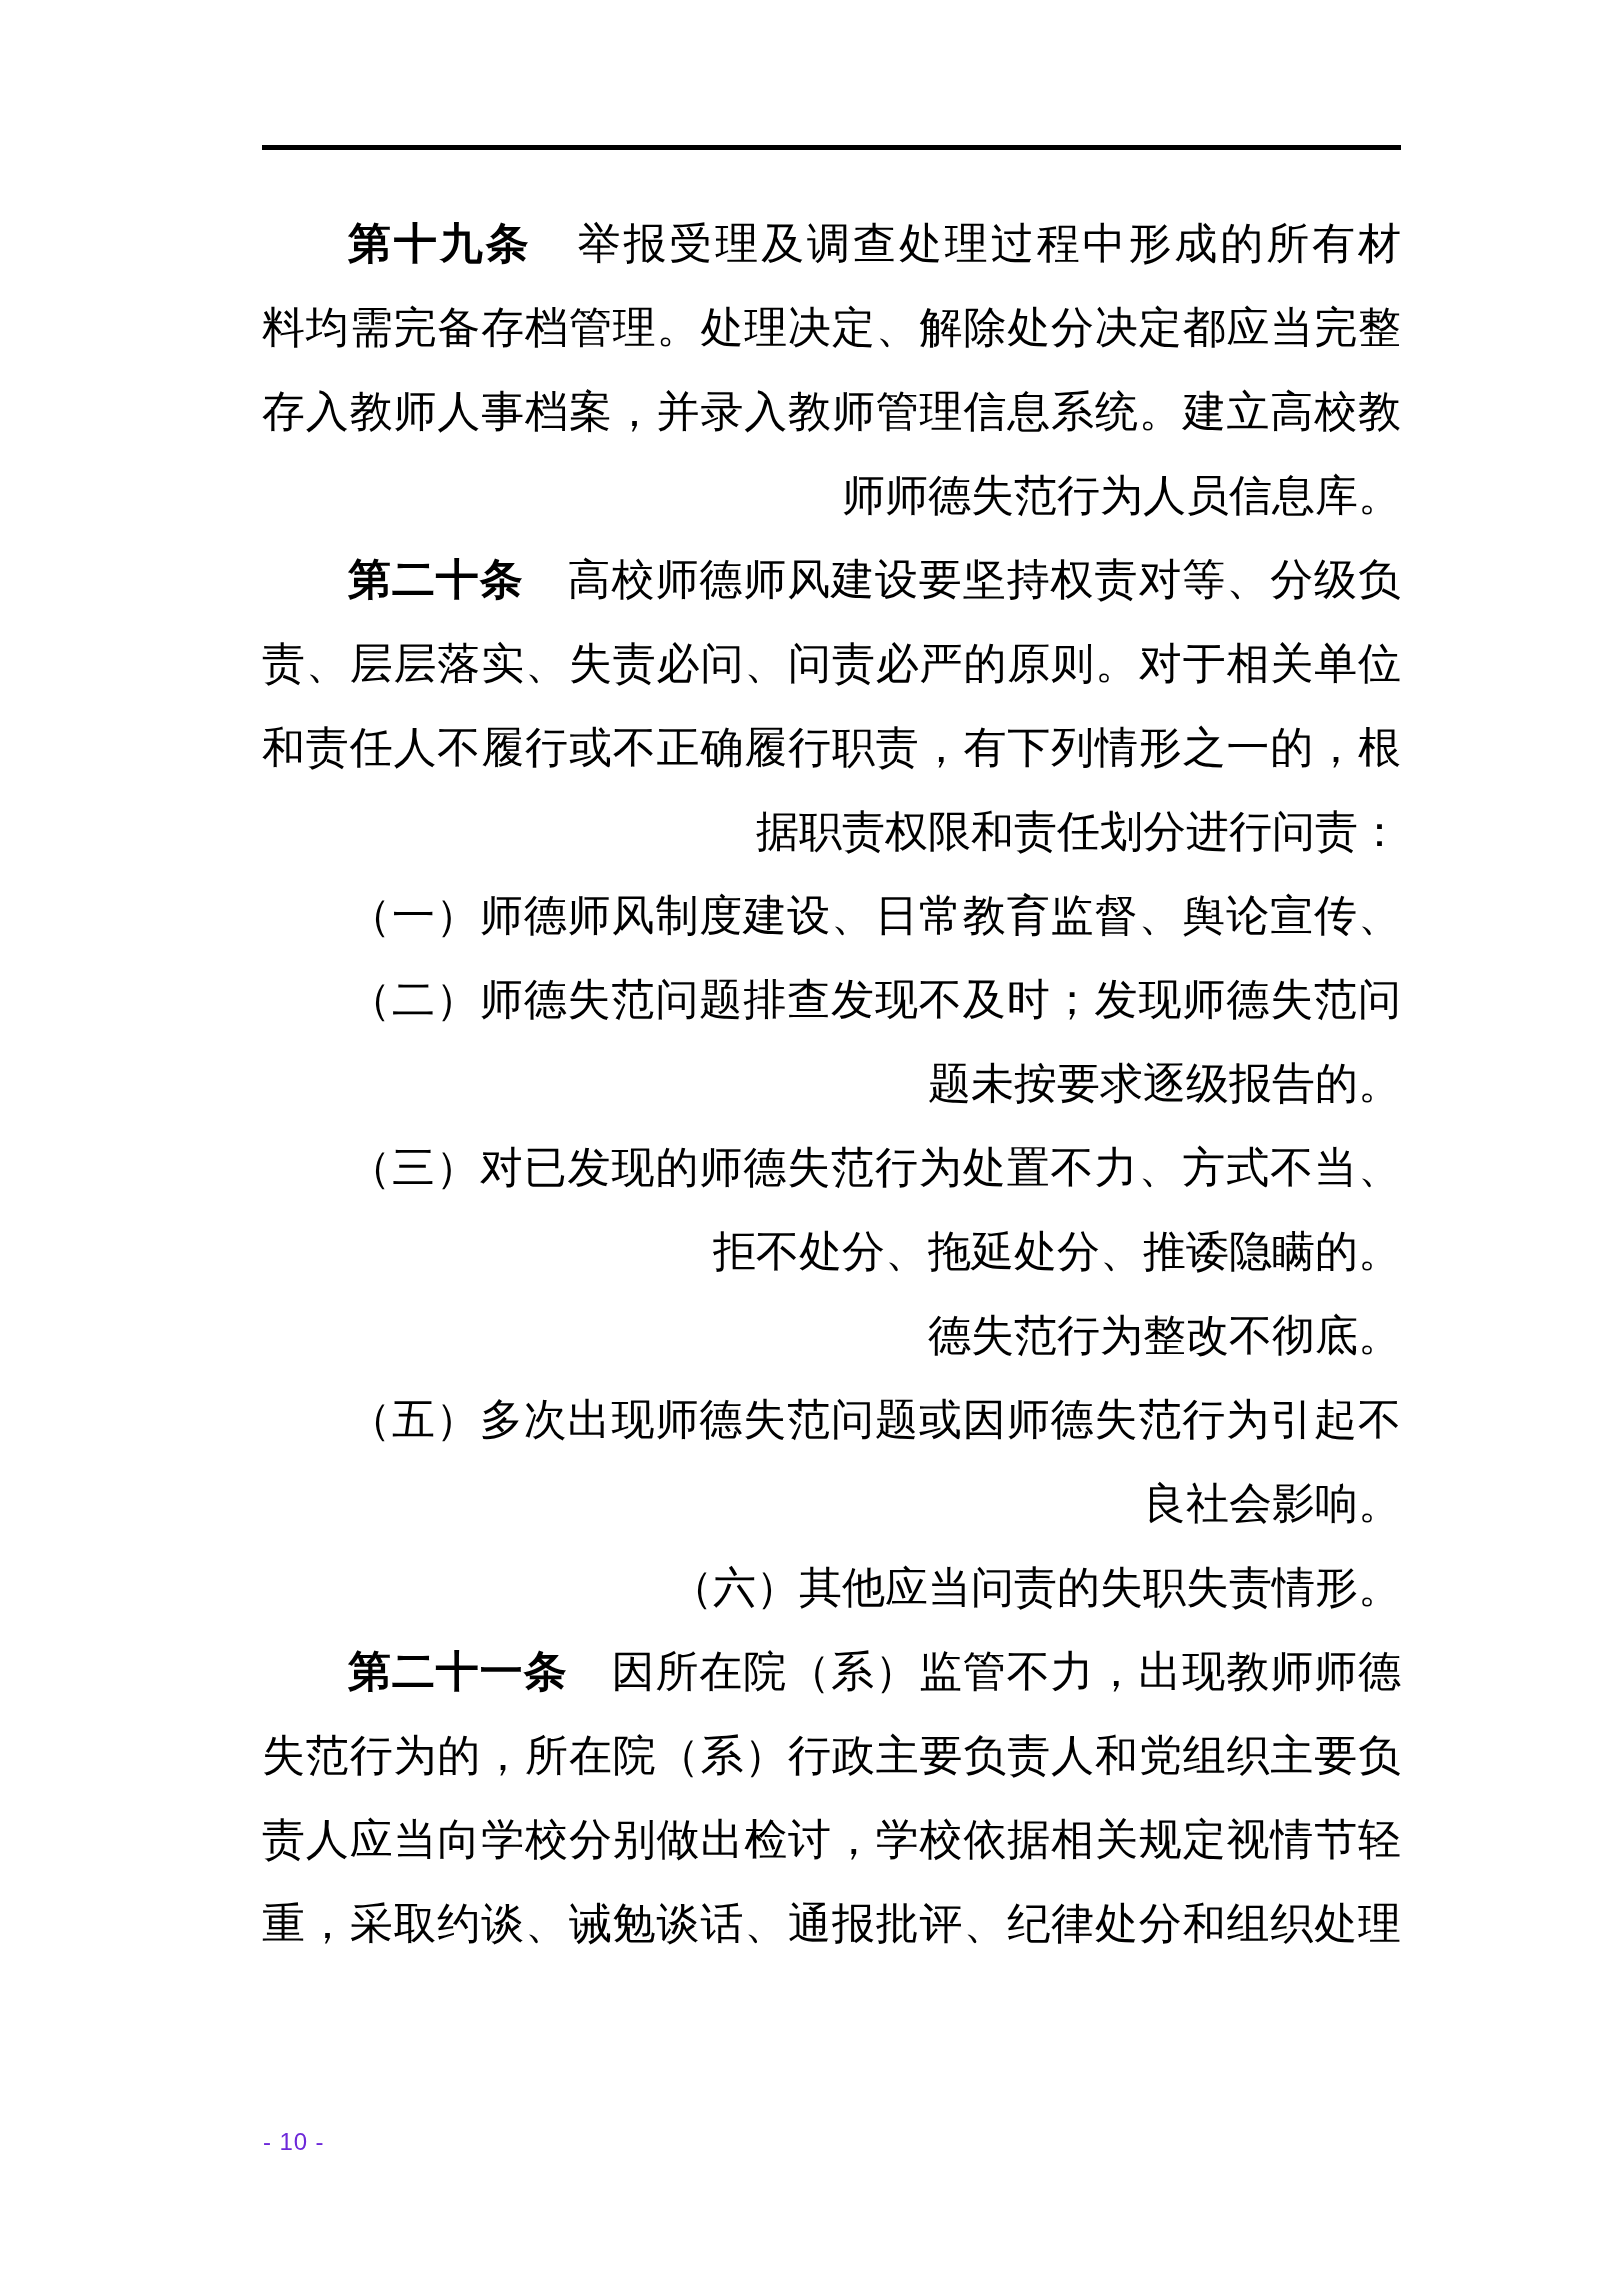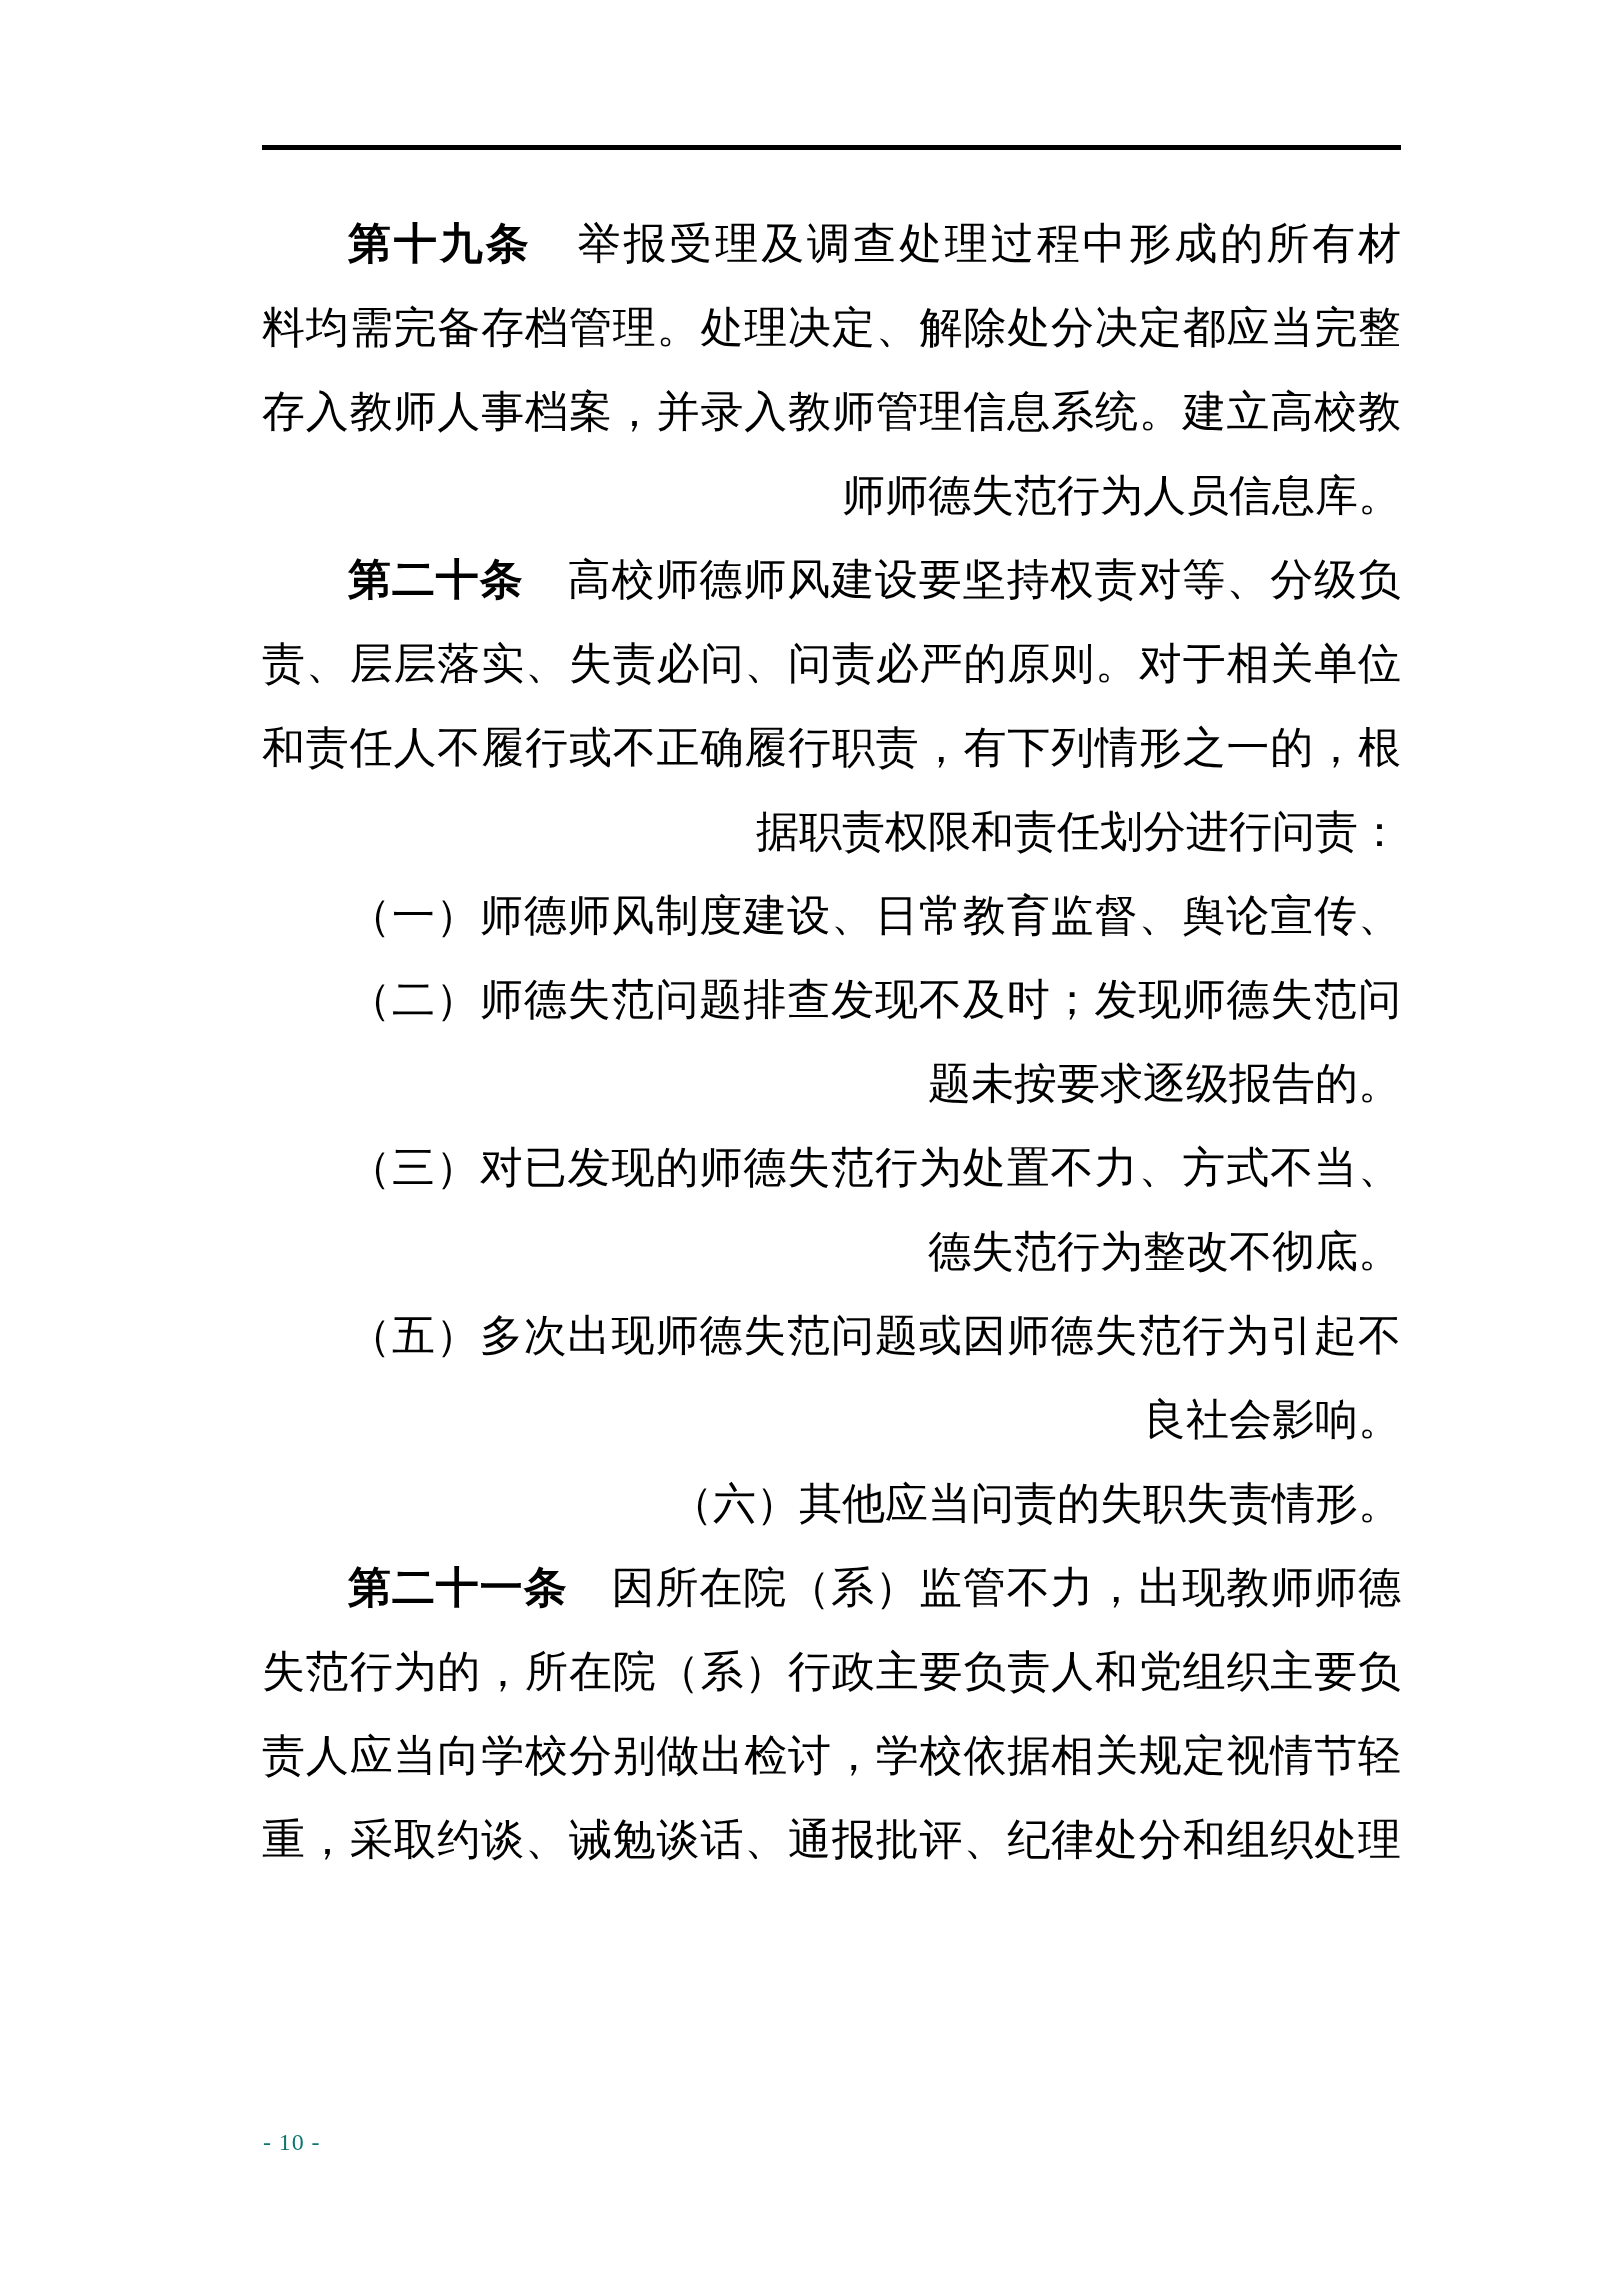--- a/index.html
+++ b/index.html
@@ -54,23 +54,23 @@
   }
   .b {
     font-weight: 700;
   }
   .page-number {
     position: absolute;
     left: 241px;
     top: 2124px;
     height: 36px;
     line-height: 36px;
-    font-family: Liberation Serif, serif;
+    font-family: Liberation Sans, sans-serif;
     font-size: 24px;
-    color: #0f766e;
+    color: #6d28d9;
     letter-spacing: 0.9px;
   }
 </style>
 </head>
 <body>
 
 <div class="page">
   <div class="header-rule"></div>
   <div class="content">
       <div class="line fill indent"><span class="b">第十九条</span><span>　举报受理及调查处理过程中形成的所有材</span></div>
@@ -78,20 +78,21 @@
       <div class="line fill"><span>存入教师人事档案，并录入教师管理信息系统。建立高校教</span></div>
       <div class="line"><span>师师德失范行为人员信息库。</span></div>
       <div class="line fill indent"><span class="b">第二十条</span><span>　高校师德师风建设要坚持权责对等、分级负</span></div>
       <div class="line fill"><span>责、层层落实、失责必问、问责必严的原则。对于相关单位</span></div>
       <div class="line fill"><span>和责任人不履行或不正确履行职责，有下列情形之一的，根</span></div>
       <div class="line"><span>据职责权限和责任划分进行问责：</span></div>
       <div class="line fill indent"><span>（一）师德师风制度建设、日常教育监督、舆论宣传、</span></div>
       <div class="line fill indent"><span>（二）师德失范问题排查发现不及时；发现师德失范问</span></div>
       <div class="line"><span>题未按要求逐级报告的。</span></div>
       <div class="line fill indent"><span>（三）对已发现的师德失范行为处置不力、方式不当、</span></div>
+      <div class="line"><span>拒不处分、拖延处分、推诿隐瞒的。</span></div>
       <div class="line"><span>德失范行为整改不彻底。</span></div>
       <div class="line fill indent"><span>（五）多次出现师德失范问题或因师德失范行为引起不</span></div>
       <div class="line"><span>良社会影响。</span></div>
       <div class="line indent"><span>（六）其他应当问责的失职失责情形。</span></div>
       <div class="line fill indent"><span class="b">第二十一条</span><span>　因所在院（系）监管不力，出现教师师德</span></div>
       <div class="line fill"><span>失范行为的，所在院（系）行政主要负责人和党组织主要负</span></div>
       <div class="line fill"><span>责人应当向学校分别做出检讨，学校依据相关规定视情节轻</span></div>
       <div class="line fill"><span>重，采取约谈、诫勉谈话、通报批评、纪律处分和组织处理</span></div>
     </div>
   <div class="page-number">- 10 -</div>

